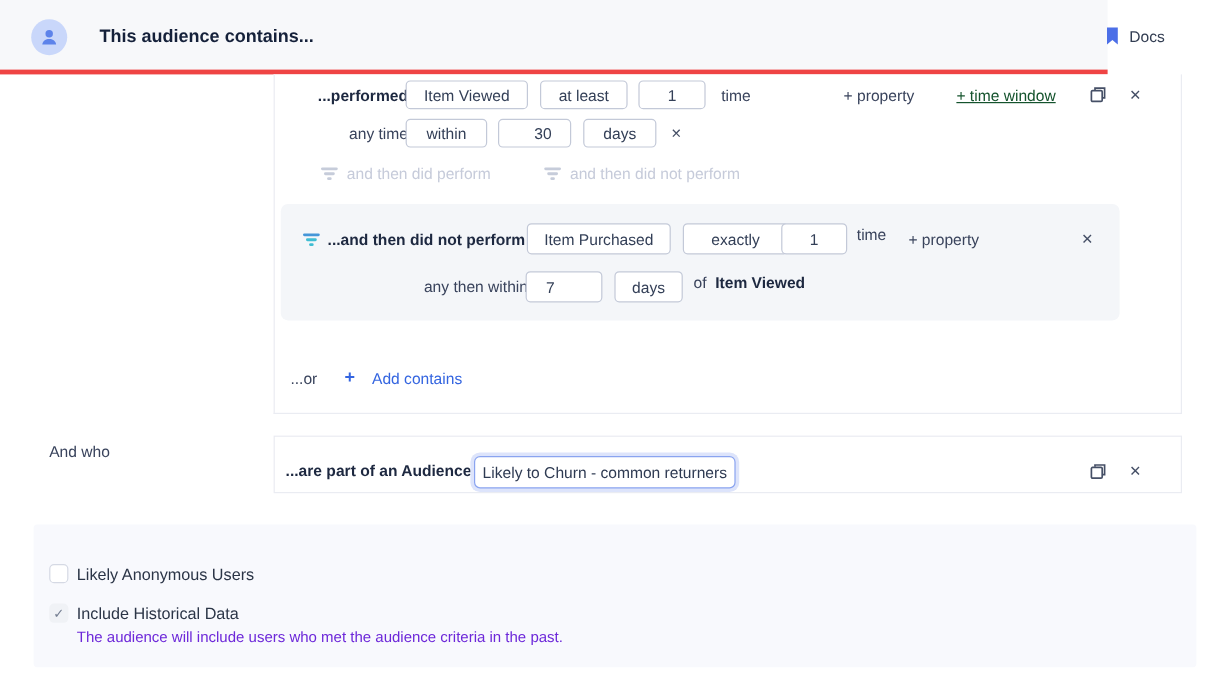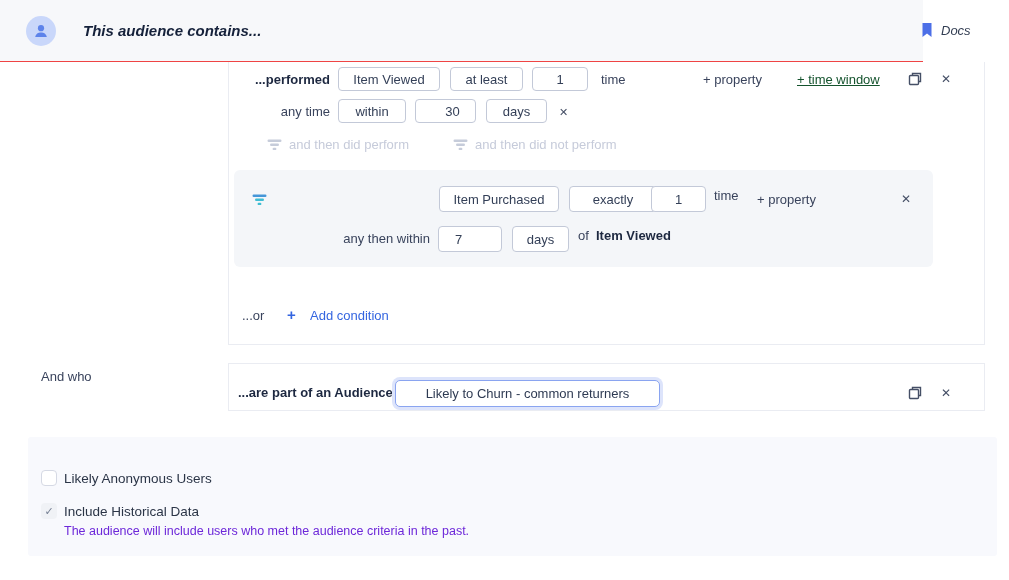--- a/index.html
+++ b/index.html
@@ -3,24 +3,24 @@
 <meta charset="utf-8">
 <style>
   * { margin:0; padding:0; box-sizing:border-box; }
   html,body { width:1009px; height:580px; background:#ffffff;
     font-family:"Liberation Sans","DejaVu Sans",sans-serif; }
   #stage { position:relative; width:1009px; height:580px; overflow:hidden; }
 
   .abs { position:absolute; white-space:nowrap; }
   .txt { font-size:13px; color:#39435c; }
   .bold { font-weight:bold; color:#1d2840; }
-  .rtxt { text-align:right; }
+  .rtxt { text-align:right;margin-left:10px; }
 
   .header { left:0; top:0; width:923px; height:62px; background:#f7f8fa;
-    border-bottom:1px solid #ef4444;font-style:italic; }
+    border-bottom:4px solid #ef4444; }
   .avatar { left:26px; top:16px; width:30px; height:30px; border-radius:50%;
     background:#c9d7fa; display:flex; align-items:center; justify-content:center; }
   .title { left:83px; top:22px; font-size:15px; font-weight:bold; color:#15213a; }
   .docs-link { left:921px; top:22px; display:flex; align-items:center; gap:8px;
     cursor:pointer; }
   .docs-label { font-size:13px; color:#323d52; }
 
   .card { background:#fff; border:1px solid #eaecf2; }
   .card1 { left:228px; top:62px; width:757px; height:283px; border-top:none; }
   .card2 { left:228px; top:363px; width:757px; height:48px; }
@@ -125,42 +125,43 @@
 
   <div class="abs gray-block"></div>
 
   <div class="abs" style="left:252px; top:194px; line-height:0;">
     <svg width="15" height="12" viewBox="0 0 15 12">
       <rect x="0.5" y="0.5" width="14" height="2.4" rx="1.2" fill="#4596d8"></rect>
       <rect x="3" y="4.6" width="9" height="2.4" rx="1.2" fill="#3fbdd3"></rect>
       <rect x="5.6" y="8.7" width="3.8" height="2.4" rx="1.2" fill="#3fbdd3"></rect>
     </svg>
   </div>
+  <div class="abs txt bold" style="left:273px; top:192px;">...and then did not perform</div>
   <div class="abs btn btn26" style="left:439px; top:186px; width:120px;">Item Purchased</div>
   <div class="abs btn btn26" style="left:569px; top:186px; width:88px;">exactly</div>
   <input class="abs num num26" style="left: 651px; top: 186px; width: 55px;" value="1">
   <div class="abs txt" style="left:714px; top:188px;">time</div>
   <div class="abs linkish" style="left:757px; top:192px;">+ property</div>
   <div class="abs close" style="left:901px; top:192px;">✕</div>
 
   <div class="abs txt rtxt" style="left:300px; top:231px; width:130px;">any then within</div>
   <input class="abs num num26" style="left: 438px; top: 226px; width: 64px; text-align: left; padding-left: 16px;" value="7">
   <div class="abs btn btn26" style="left:512px; top:226px; width:57px;">days</div>
   <div class="abs txt" style="left:578px; top:228px;">of</div>
   <div class="abs txt" style="left:596px; top:228px; font-weight:600; color:#1d2840;">Item Viewed</div>
 
   <div class="abs txt" style="left:242px; top:308px;">...or</div>
   <div class="abs plus" style="left:287px; top:306px;">+</div>
-  <div class="abs blue-link" style="left:310px; top:308px;">Add condition</div>
+  <div class="abs blue-link" style="left:310px; top:308px;">Add contains</div>
 
   <div class="abs txt" style="left:41px; top:369px;">And who</div>
 
   <div class="abs card card2"></div>
   <div class="abs txt bold" style="left:238px; top:385px;">...are part of an Audience</div>
-  <div class="abs focus-btn" style="left:395px; top:380px; width:265px;">Likely to Churn - common returners</div>
+  <div class="abs focus-btn" style="left:395px; top:380px; width:218px;">Likely to Churn - common returners</div>
   <div class="abs copy" style="left:907px; top:385px;">
     <svg width="16" height="16" viewBox="0 0 16 16" fill="none" stroke="#454f66" stroke-width="1.4">
       <path d="M5.5 4 V2.5 h8 v8 H12"></path>
       <rect x="2.5" y="4.5" width="9" height="9" rx="1"></rect>
     </svg>
   </div>
   <div class="abs close" style="left:941px; top:386px;">✕</div>
 
   <div class="abs panel"></div>
 

